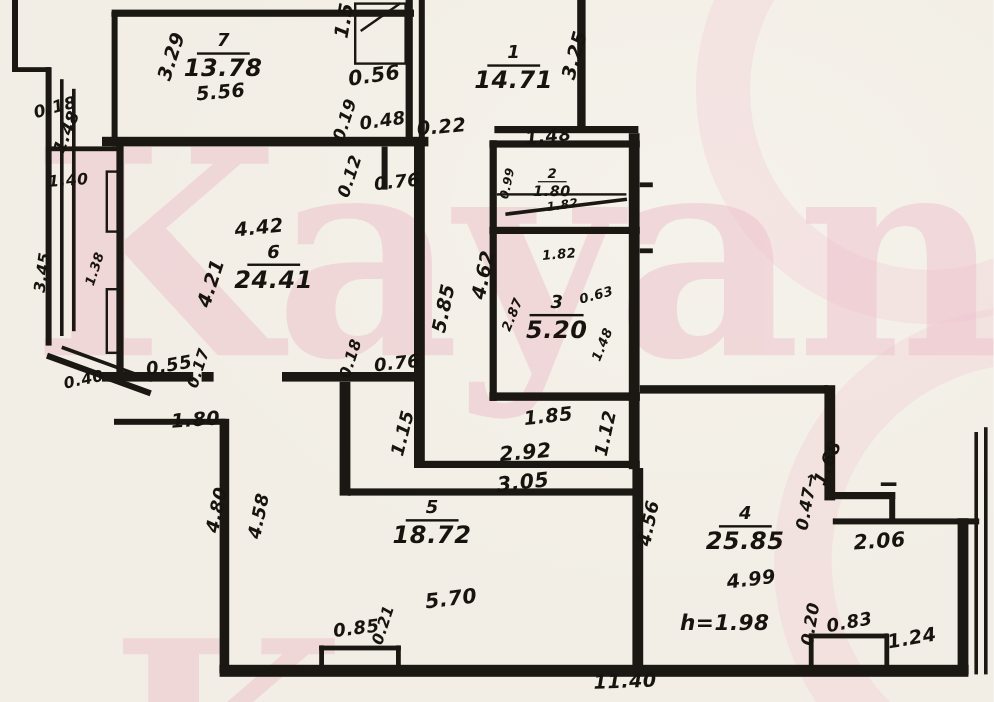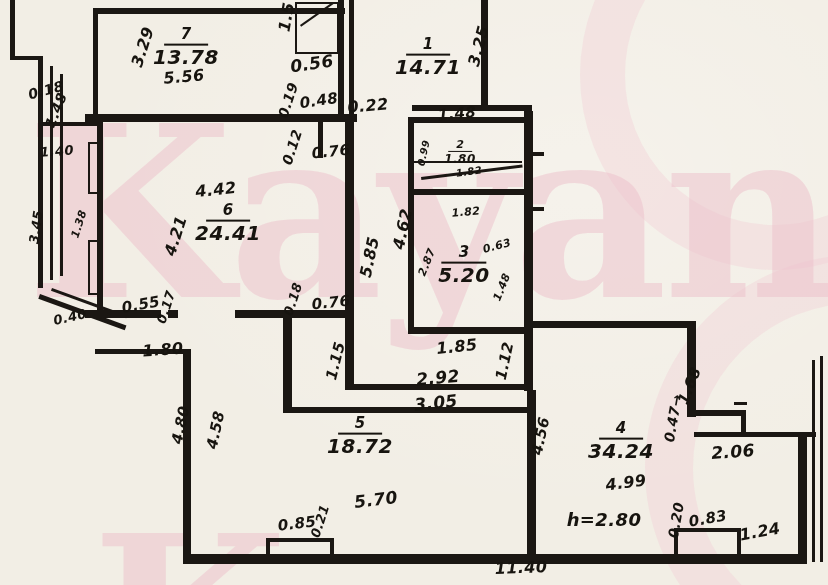--- a/index.html
+++ b/index.html
@@ -138,21 +138,21 @@
     <div class="lbl" style="left: 181px; top: 425px; font-size: 15px; transform: translate(-50%, -50%) rotate(-78deg);">4.80</div>
     <div class="lbl" style="left: 216px; top: 430px; font-size: 15px; transform: translate(-50%, -50%) rotate(-78deg);">4.58</div>
     <div class="lbl" style="left: 541px; top: 436px; font-size: 15px; transform: translate(-50%, -50%) rotate(-78deg);">4.56</div>
     <div class="lbl" style="left: 626px; top: 483px; font-size: 16px; transform: translate(-50%, -50%) rotate(-7deg);">4.99</div>
     <div class="lbl" style="left: 673px; top: 418px; font-size: 14px; transform: translate(-50%, -50%) rotate(-80deg);">0.47→</div>
     <div class="lbl" style="left: 690px; top: 386px; font-size: 15px; transform: translate(-50%, -50%) rotate(-68deg);">1.68</div>
     <div class="lbl" style="left: 733px; top: 452px; font-size: 17px; transform: translate(-50%, -50%) rotate(-4deg);">2.06</div>
     <div class="lbl" style="left: 376px; top: 500px; font-size: 17px; transform: translate(-50%, -50%) rotate(-7deg);">5.70</div>
     <div class="lbl" style="left: 297px; top: 524px; font-size: 15px; transform: translate(-50%, -50%) rotate(-7deg);">0.85</div>
     <div class="lbl" style="left: 320px; top: 521px; font-size: 13px; transform: translate(-50%, -50%) rotate(-72deg);">0.21</div>
-    <div class="lbl" style="left: 604px; top: 520px; font-size: 18px; transform: translate(-50%, -50%) rotate(0deg);">h=2.80</div>
+    <div class="lbl" style="left: 604px; top: 520px; font-size: 18px; transform: translate(-50%, -50%) rotate(0deg);">h=1.98</div>
     <div class="lbl" style="left: 676px; top: 520px; font-size: 14px; transform: translate(-50%, -50%) rotate(-80deg);">0.20</div>
     <div class="lbl" style="left: 708px; top: 519px; font-size: 15px; transform: translate(-50%, -50%) rotate(-10deg);">0.83</div>
     <div class="lbl" style="left: 760px; top: 532px; font-size: 16px; transform: translate(-50%, -50%) rotate(-10deg);">1.24</div>
     <div class="lbl" style="left: 521px; top: 568px; font-size: 16px; transform: translate(-50%, -50%) rotate(-2deg);">11.40</div>
     <div class="room" style="left: 186px; top: 47px;">
       <span class="num">7</span>
       <span class="area">13.78</span>
     </div>
     <div class="room" style="left: 428px; top: 57px;">
       <span class="num">1</span>
@@ -169,15 +169,15 @@
     <div class="room" style="left: 228px; top: 223px;">
       <span class="num">6</span>
       <span class="area">24.41</span>
     </div>
     <div class="room" style="left: 360px; top: 436px;">
       <span class="num">5</span>
       <span class="area">18.72</span>
     </div>
     <div class="room" style="left: 621px; top: 441px;">
       <span class="num">4</span>
-      <span class="area">34.24</span>
+      <span class="area">25.85</span>
     </div>
   </div>
 
 </body></html>

